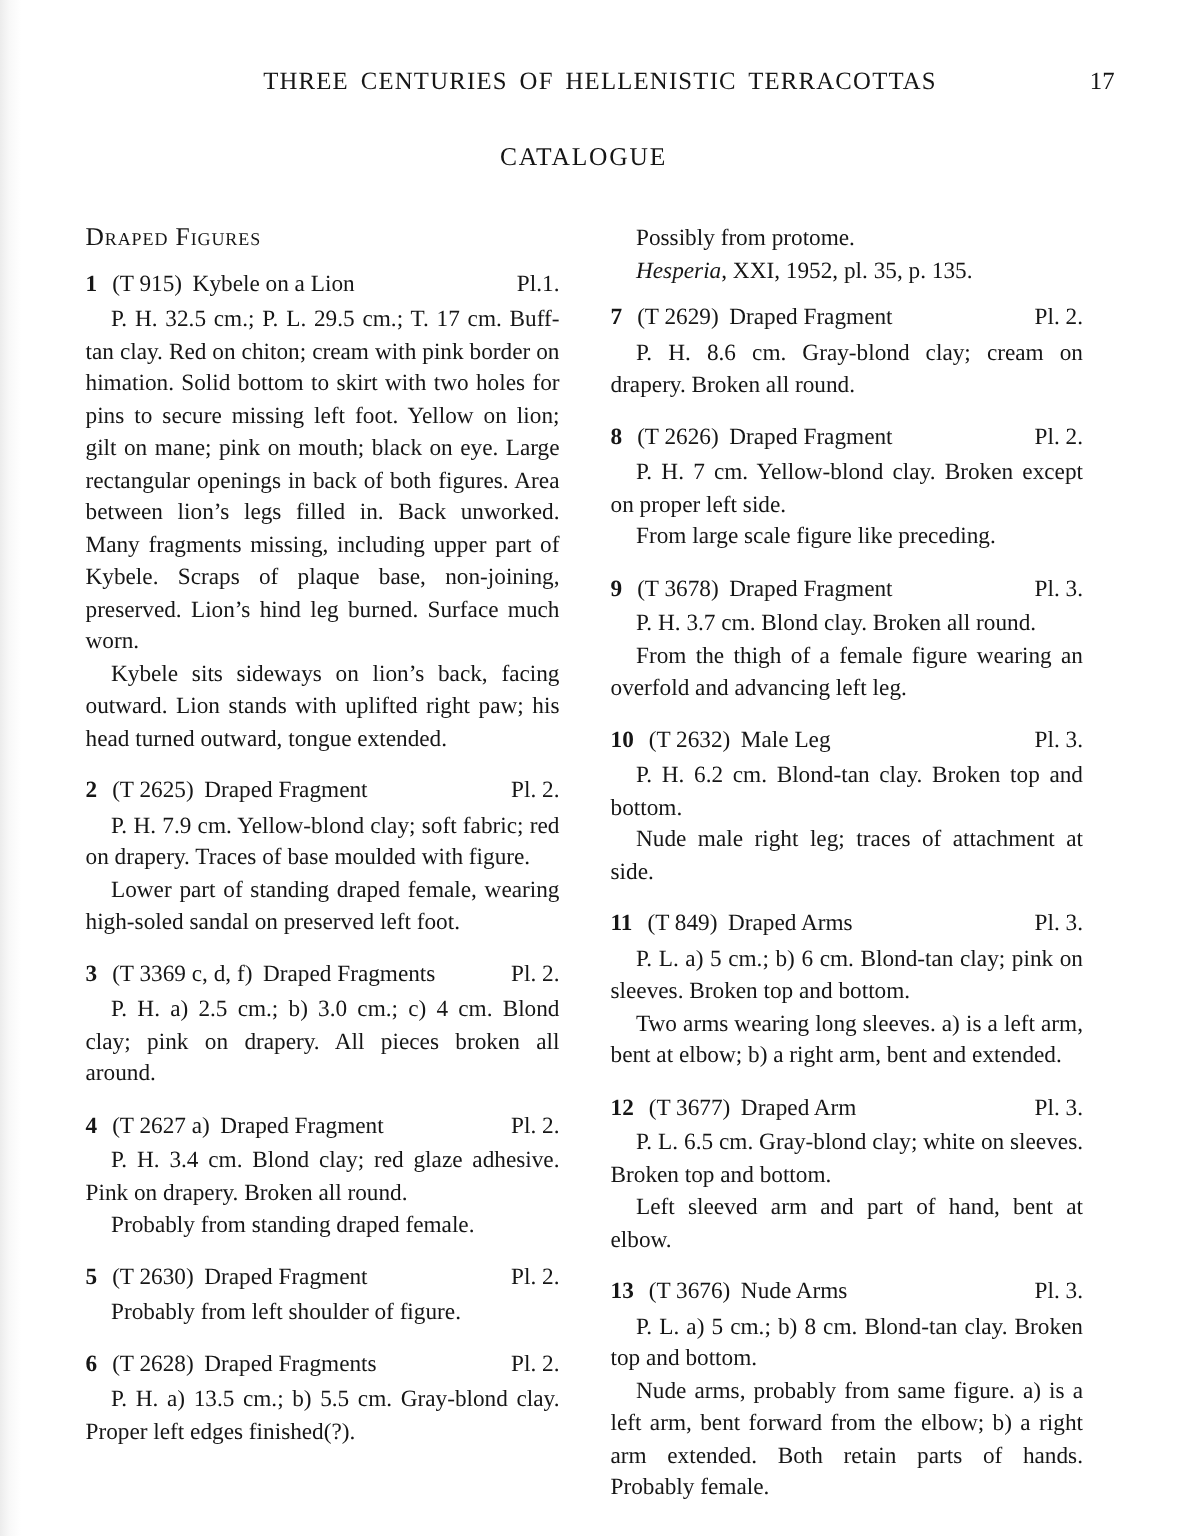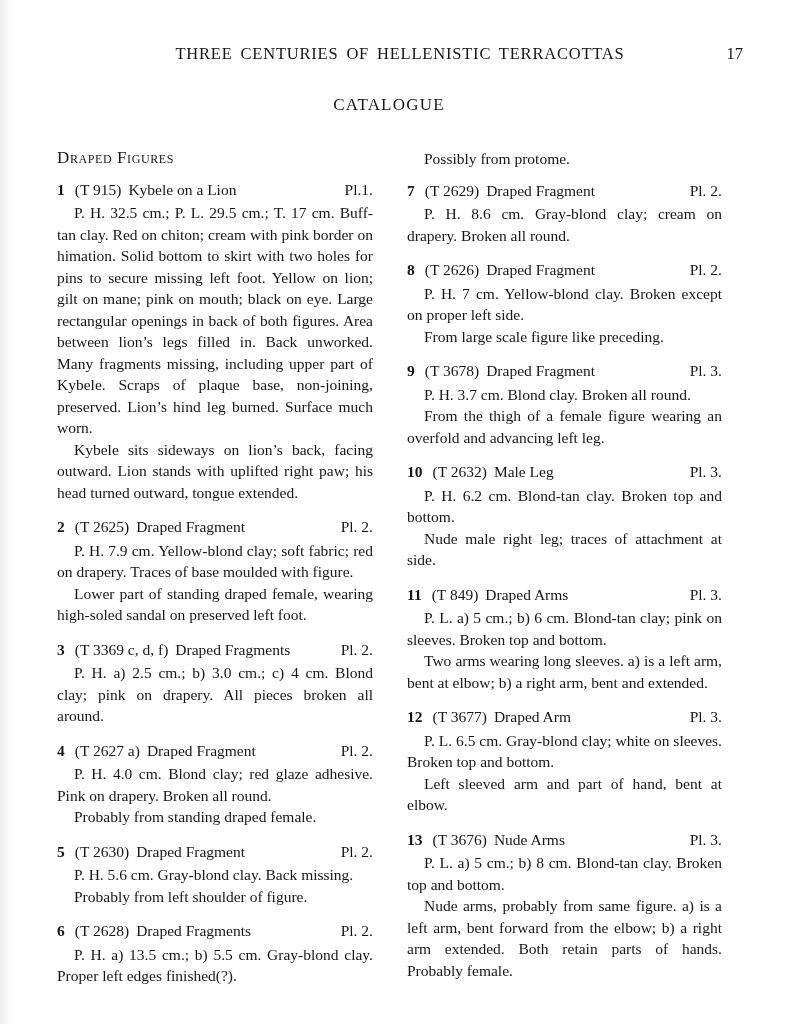--- a/index.html
+++ b/index.html
@@ -110,50 +110,50 @@
       <p class="body-par">P. H. a) 2.5 cm.; b) 3.0 cm.; c) 4 cm. Blond clay; pink on drapery. All pieces broken all around.</p>
     </article>
 
     <article class="entry">
       <div class="entry-head">
         <span class="num">4</span>
         <span class="eid">(T 2627 a)</span>
         <span class="etitle">Draped Fragment</span>
         <span class="plate">Pl. 2.</span>
       </div>
-      <p class="body-par">P. H. 4.0 cm. Blond clay; red glaze adhesive. Pink on drapery. Broken all round.</p>
+      <p class="body-par">P. H. 3.4 cm. Blond clay; red glaze adhesive. Pink on drapery. Broken all round.</p>
       <p class="body-par">Probably from standing draped female.</p>
     </article>
 
     <article class="entry">
       <div class="entry-head">
         <span class="num">5</span>
         <span class="eid">(T 2630)</span>
         <span class="etitle">Draped Fragment</span>
         <span class="plate">Pl. 2.</span>
       </div>
-      <p class="body-par">P. H. 5.6 cm. Gray-blond clay. Back missing.</p>
       <p class="body-par">Probably from left shoulder of figure.</p>
     </article>
 
     <article class="entry">
       <div class="entry-head">
         <span class="num">6</span>
         <span class="eid">(T 2628)</span>
         <span class="etitle">Draped Fragments</span>
         <span class="plate">Pl. 2.</span>
       </div>
       <p class="body-par">P. H. a) 13.5 cm.; b) 5.5 cm. Gray-blond clay. Proper left edges finished(?).</p>
     </article>
   </div>
 
   <div class="col col-right">
 
     <div class="continuation">
       <p class="body-par">Possibly from protome.</p>
+      <p class="body-par"><span class="ital">Hesperia</span><span>, XXI, 1952, pl. 35, p. 135.</span></p>
     </div>
 
     <article class="entry">
       <div class="entry-head">
         <span class="num">7</span>
         <span class="eid">(T 2629)</span>
         <span class="etitle">Draped Fragment</span>
         <span class="plate">Pl. 2.</span>
       </div>
       <p class="body-par">P. H. 8.6 cm. Gray-blond clay; cream on drapery. Broken all round.</p>

